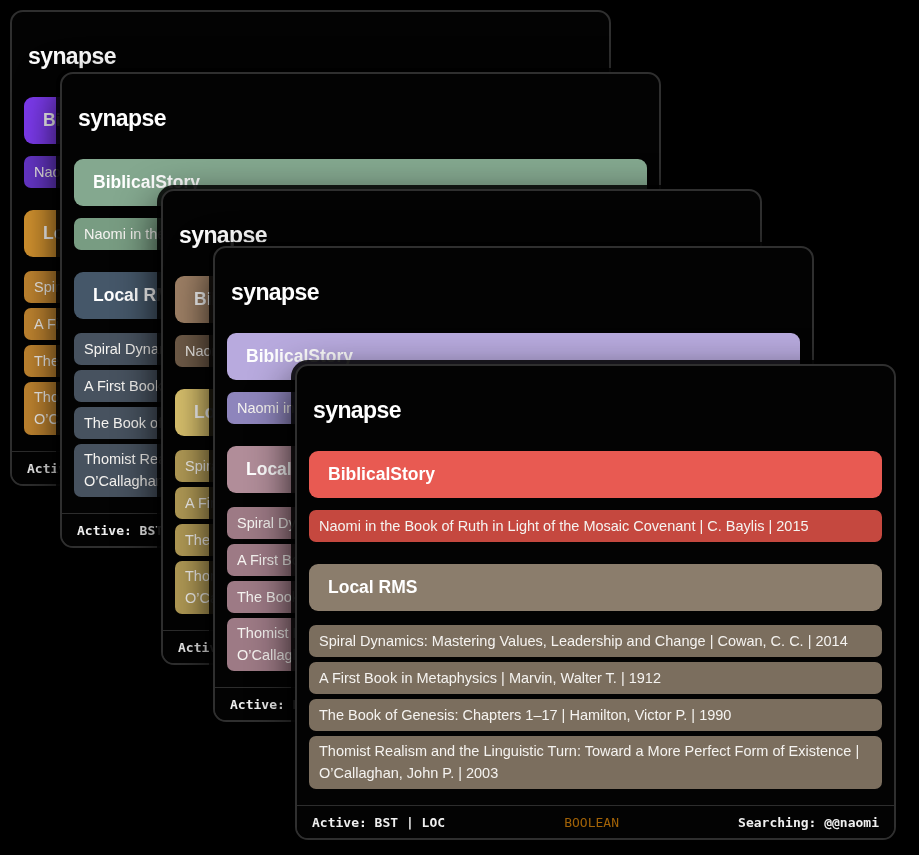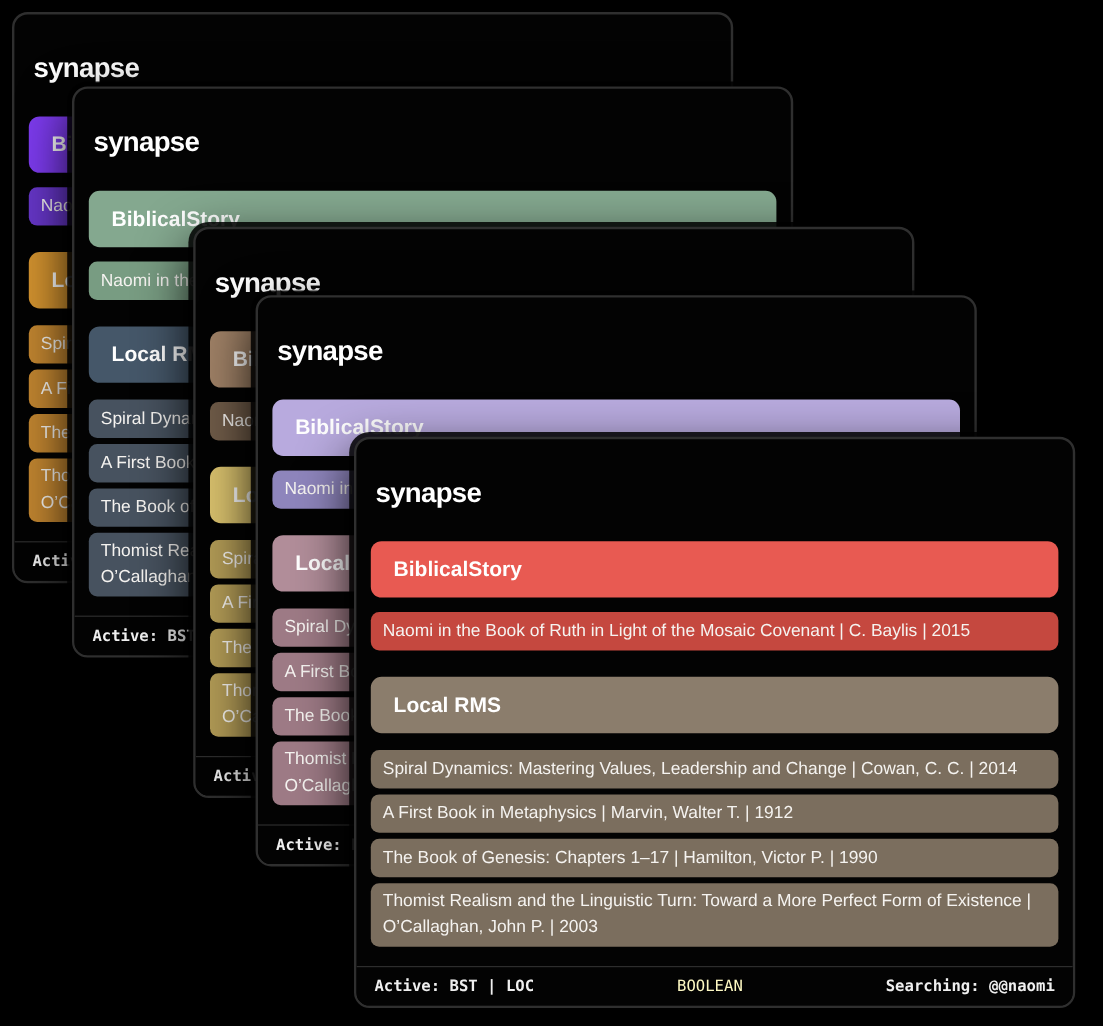--- a/index.html
+++ b/index.html
@@ -81,21 +81,21 @@
     align-items: center;
     justify-content: space-between;
     padding: 0 15px;
     font-family: "DejaVu Sans Mono", monospace;
     font-size: 13px;
     color: #efefef;
     font-weight: 700;
     background: #030303;
     box-sizing: border-box;
   }
-  .sb-center { color: #fef9c3; font-weight: 400; }
+  .sb-center { color: #a16207; font-weight: 400; }
 </style>
 </head>
 <body>
 
 <div class="stage">
 
   <div class="window w1" style="--bs-h: #7d3bee; --bs-i: #6636c8; --rms-h: #d2922f; --rms-i: #c18530;">
     <div class="logo">synapse</div>
     <div class="sec-header bs">BiblicalStory</div>
     <div class="item bs-item">Naomi in the Book of Ruth in Light of the Mosaic Covenant | C. Baylis | 2015</div>

